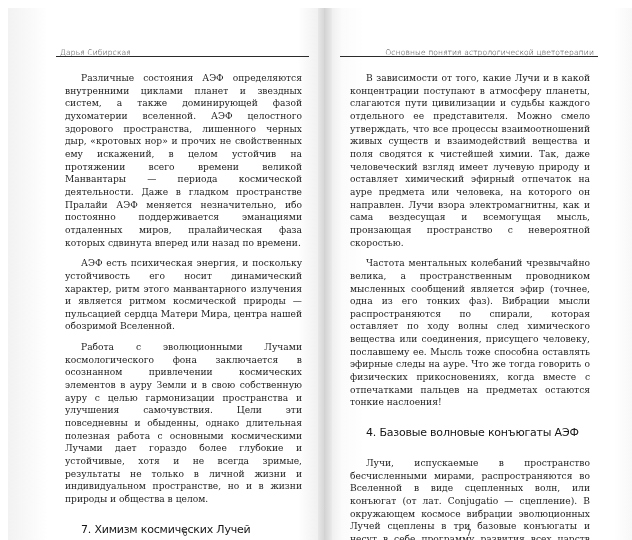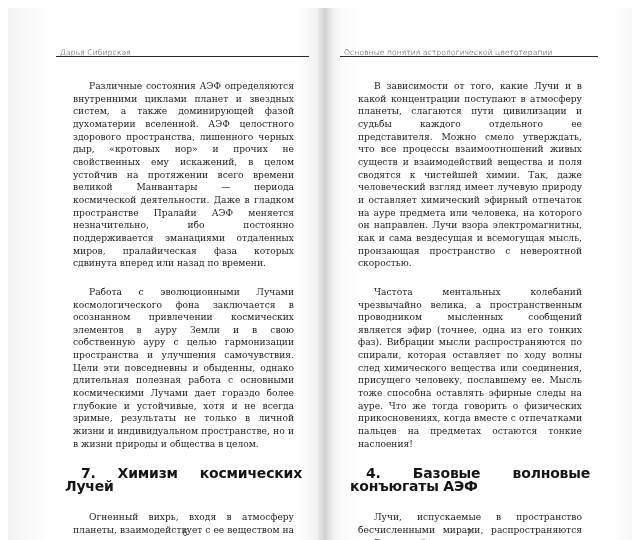--- a/index.html
+++ b/index.html
@@ -46,20 +46,21 @@
       line-height: 11px;
     }
     .page.left .running-head {
       left: 48px;
       width: 253px;
       text-align: left;
     }
     .page.right .running-head {
       left: 16px;
       width: 258px;
+      text-align: right;
     }
     .text-block {
       position: absolute;
       top: 56px;
       font-family: "DejaVu Serif", serif;
       font-size: 9.15px;
       line-height: 12.65px;
       color: #1e1e1e;
       text-align: justify;
       -webkit-hyphens: manual;
@@ -68,29 +69,29 @@
     .page.left .text-block {
       left: 49px;
       width: 253px;
     }
     .page.right .text-block {
       left: 18px;
       width: 256px;
     }
     .text-block p {
       text-indent: 16px;
-      margin: 8px;
+      margin: 0;
     }
     .text-block p.cont {
       text-indent: 0;
     }
     .section-heading {
       font-family: "DejaVu Sans", sans-serif;
-      font-size: 14px;
-      font-weight: 700;
+      font-size: 11px;
+      font-weight: 400;
       letter-spacing: -0.2px;
       color: #151515;
       text-indent: 16px;
       margin: 9px 0 10px 0;
       line-height: 13px;
     }
     .page-number {
       position: absolute;
       top: 517px;
       font-family: "DejaVu Sans", sans-serif;
@@ -114,20 +115,21 @@
 </head>
 <body>
 
 <div class="spread">
 
   <div class="page left">
     <div class="running-head">Дарья Сибирская</div>
 
     <div class="text-block">
       <p>Различные состояния АЭФ определяются внутренними циклами планет и звездных систем, а также доминирующей фазой духоматерии вселенной. АЭФ целостного здорового пространства, лишенного черных дыр, «кротовых нор» и прочих не свойственных ему искажений, в целом устойчив на протяжении всего времени великой Манвантары — периода космической деятельности. Даже в гладком пространстве Пралайи АЭФ меняется незначительно, ибо постоянно поддерживается эманациями отдаленных миров, пралайическая фаза которых сдвинута вперед или назад по времени.</p>
+      <p>АЭФ есть психическая энергия, и поскольку устойчивость его носит динамический характер, ритм этого манвантарного излучения и является ритмом космической природы — пульсацией сердца Матери Мира, центра нашей обозримой Вселенной.</p>
       <p>Работа с эволюционными Лучами космологического фона заключается в осознанном привлечении космических элементов в ауру Земли и в свою собственную ауру с целью гармонизации пространства и улучшения самочувствия. Цели эти повседневны и обыденны, однако длительная полезная работа с основными космическими Лучами дает гораздо более глубокие и устойчивые, хотя и не всегда зримые, результаты не только в личной жизни и индивидуальном пространстве, но и в жизни природы и общества в целом.</p>
       <h3 class="section-heading">7. Химизм космических Лучей</h3>
       <p>Огненный вихрь, входя в атмосферу планеты, взаимодействует с ее веществом на квантовом уровне, порождая химические элементы и соединения</p>
     </div>
 
     <div class="page-number">6</div>
   </div>
 
   <div class="page right">
     <div class="running-head">Основные понятия астрологической цветотерапии</div>

